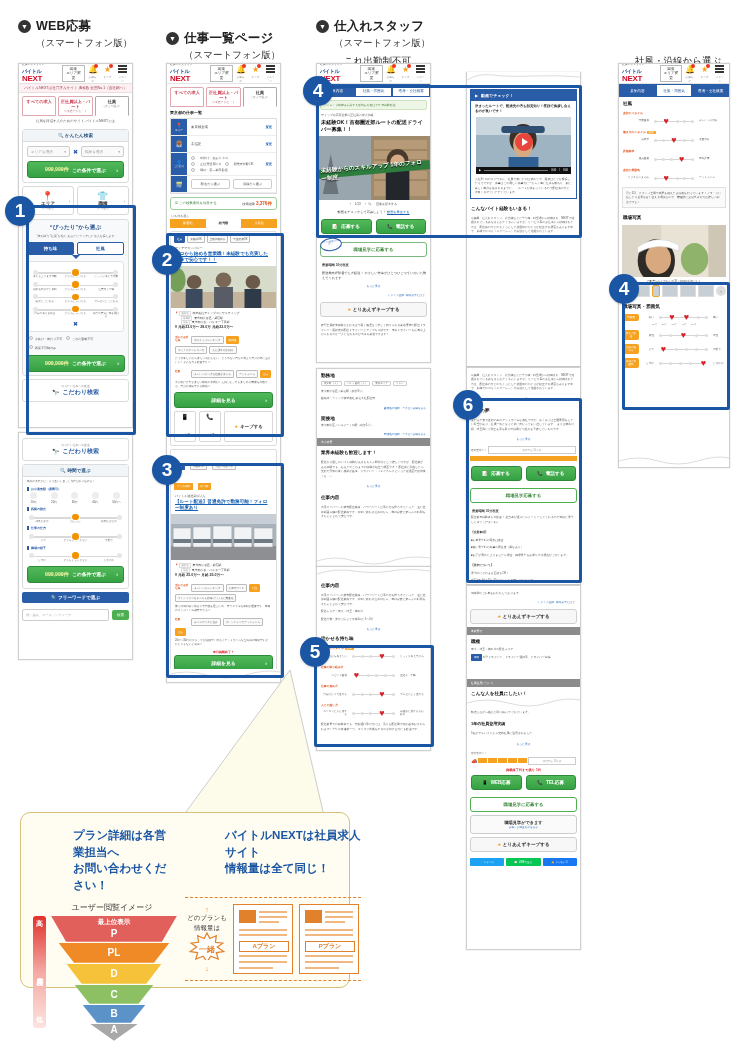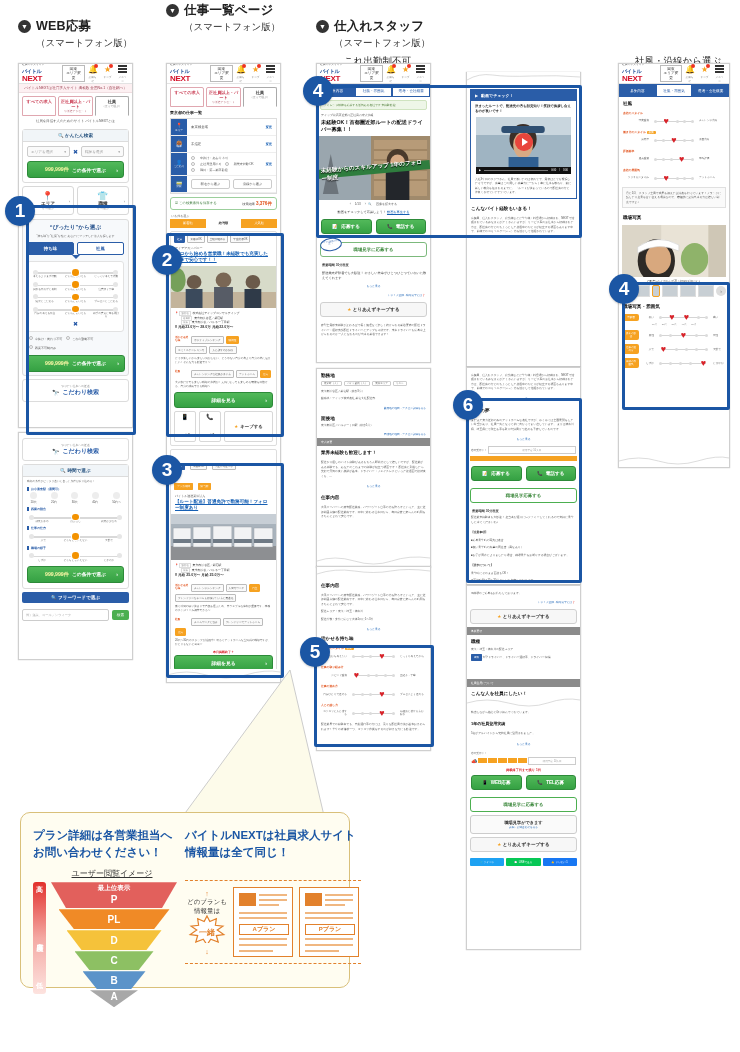--- a/index.html
+++ b/index.html
@@ -264,21 +264,21 @@
     display:flex; align-items:center; justify-content:center;
     font-family:"Liberation Sans", sans-serif;
     box-shadow:0 1px 2px rgba(0,0,0,.2);
   }
 
   
   .infopanel {
     position:absolute; left:20px; top:812px; width:330px; height:176px;
     border:1.5px solid #d9c07a; border-radius:10px; background:#fffdf1;
   }
-  .ip-head { font-size:11.5px; font-weight:bold; color:#1b56a4; line-height:1.45; }
+  .ip-head { font-size:11.5px; font-weight:bold; color:#1b56a4; line-height:1.45;margin-left:40px; }
   .ip-sub { font-size:8px; color:#333; text-align:center;}
   .funnel-wrap { position:relative; }
   .fseg { color:#fff; font-weight:bold; text-align:center; font-size:10px; margin:0 auto 1px; display:flex; align-items:center; justify-content:center;}
   .gradbar {
     width:13px; border-radius:3px;
     background:linear-gradient(#e2312c,#f4a9a3,#fde3df);
     color:#fff; font-size:7px; font-weight:bold; text-align:center;
     display:flex; flex-direction:column; justify-content:space-between; align-items:center; padding:3px 0;
   }
   .gradbar .mid { writing-mode:vertical-rl; font-size:7px; color:#fff;}
@@ -294,21 +294,21 @@
 
 <div class="canvas">
 
   <div class="col-head" style="left:18px; top:18px;">
     <div class="ttl">
         <span class="bullet">▼</span>
         <span>WEB応募</span>
       </div>
     <div class="sub">（スマートフォン版）</div>
   </div>
-  <div class="col-head" style="left:166px; top:2px;">
+  <div class="col-head" style="left:166px; top:30px;">
     <div class="ttl">
         <span class="bullet">▼</span>
         <span>仕事一覧ページ</span>
       </div>
     <div class="sub">（スマートフォン版）</div>
   </div>
   <div class="col-head" style="left:316px; top:18px;">
     <div class="ttl">
         <span class="bullet">▼</span>
         <span>仕入れスタッフ</span>
@@ -1348,21 +1348,21 @@
     <path d="M140 0 L175 150" stroke="#ccc" stroke-width="1" fill="none"></path>
     <path d="M140 0 L30 150" stroke="#ccc" stroke-width="1" fill="none"></path>
   </svg>
 
   <div class="infopanel">
     <div style="display:flex; height:100%; padding:14px 12px;">
 
       <div style="width:166px;">
         <div class="ip-head" style="white-space:pre-line;">プラン詳細は各営業担当へ
 お問い合わせください！</div>
-        <div class="ip-sub" style="margin-top:8px; margin-left:14px;text-decoration:underline;">ユーザー閲覧イメージ</div>
+        <div class="ip-sub" style="margin-top:8px; margin-left:14px;">ユーザー閲覧イメージ</div>
         <div style="display:flex; gap:5px; margin-top:3px;">
           <div class="gradbar" style="height:112px;">
             <span>高</span>
             <span class="mid">露出度</span>
             <span>低</span>
           </div>
           <div class="funnel-wrap" style="flex:1;">
             <div style="position:absolute; left:50%; transform:translateX(-50%); top:2px; font-size:6.5px; color:#fff; font-weight:bold; z-index:2;">最上位表示</div>
             <div class="fseg" style="width:126px;height:26px;background:#e2605c;clip-path:polygon(0 0,100% 0,88% 100%,12% 100%);">
                 <span style="margin-top:9px;">P</span>

